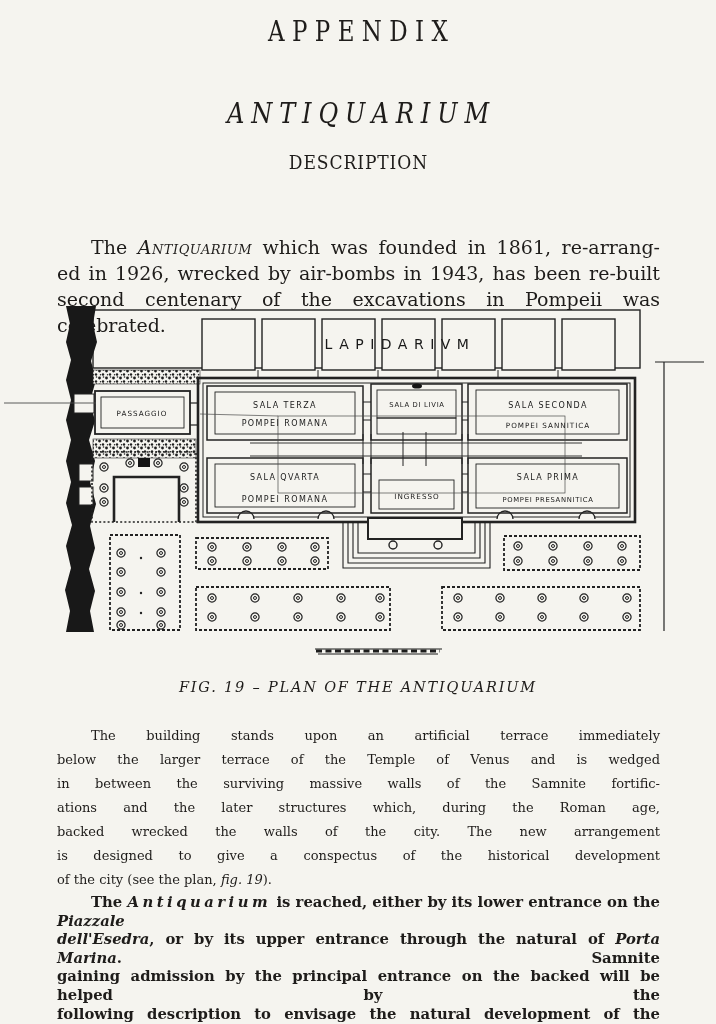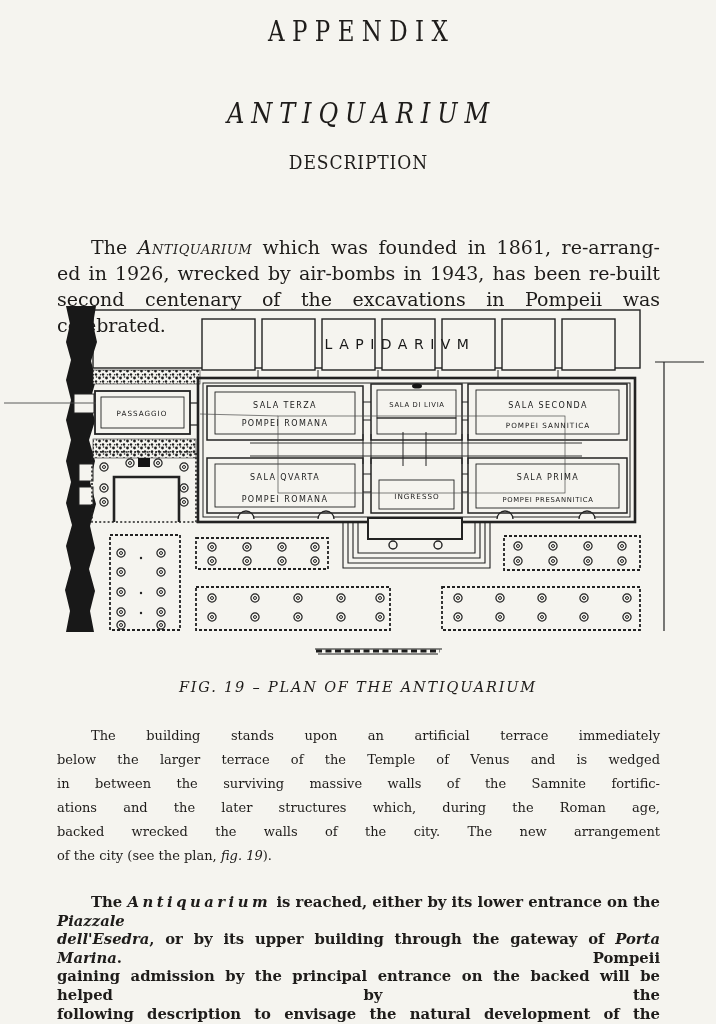--- a/index.html
+++ b/index.html
@@ -270,24 +270,25 @@
   </svg>
 
   <div class="caption">FIG. 19 – PLAN OF THE ANTIQUARIUM</div>
 
   <div class="para p2">
     <div class="jline indent">The building stands upon an artificial terrace immediately</div>
     <div class="jline">below the larger terrace of the Temple of Venus and is wedged</div>
     <div class="jline">in between the surviving massive walls of the Samnite fortific-</div>
     <div class="jline">ations and the later structures which, during the Roman age,</div>
     <div class="jline">backed wrecked the walls of the city.  The new arrangement</div>
+    <div class="jline">is designed to give a conspectus of the historical development</div>
     <div class="jline last"><span>of the city (see the plan, </span><span class="it">fig. 19</span><span>).</span></div>
   </div>
 
   <div class="para p3">
     <div class="jline indent"><span>The </span><span class="spaced-it">Antiquarium</span><span> is reached, either by its lower entrance on the </span><span class="it">Piazzale</span></div>
-    <div class="jline"><span class="it">dell'Esedra</span><span>, or by its upper building through the gateway of </span><span class="it">Porta Marina</span><span>.  Pompeii</span></div>
+    <div class="jline"><span class="it">dell'Esedra</span><span>, or by its upper entrance through the natural of </span><span class="it">Porta Marina</span><span>.  Samnite</span></div>
     <div class="jline">gaining admission by the principal entrance on the backed will be helped by the</div>
     <div class="jline">following description to envisage the natural development of the contents of the</div>
 
   </div>
 
 </div>
 
 </body></html>

